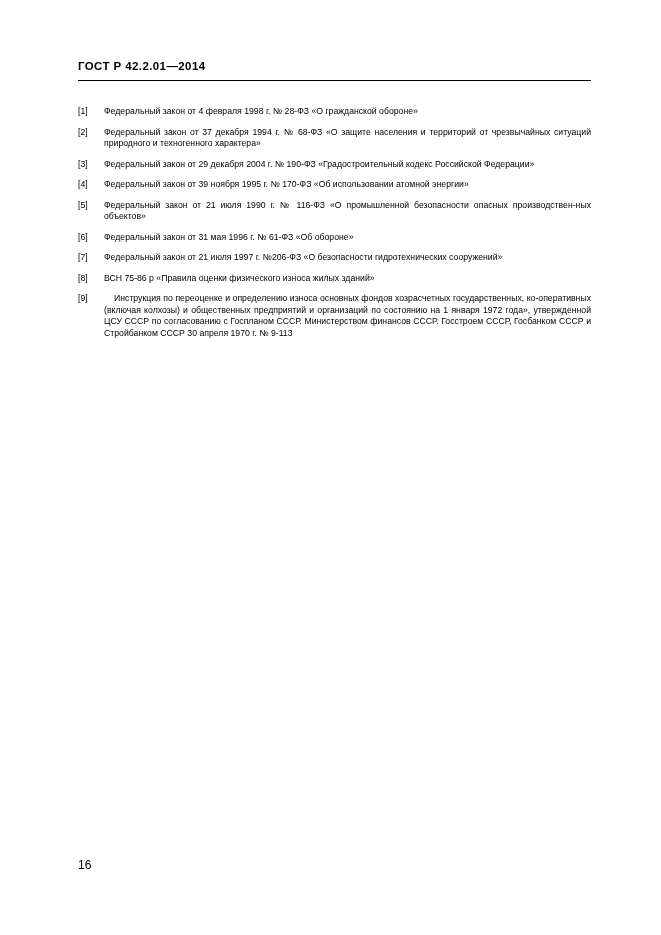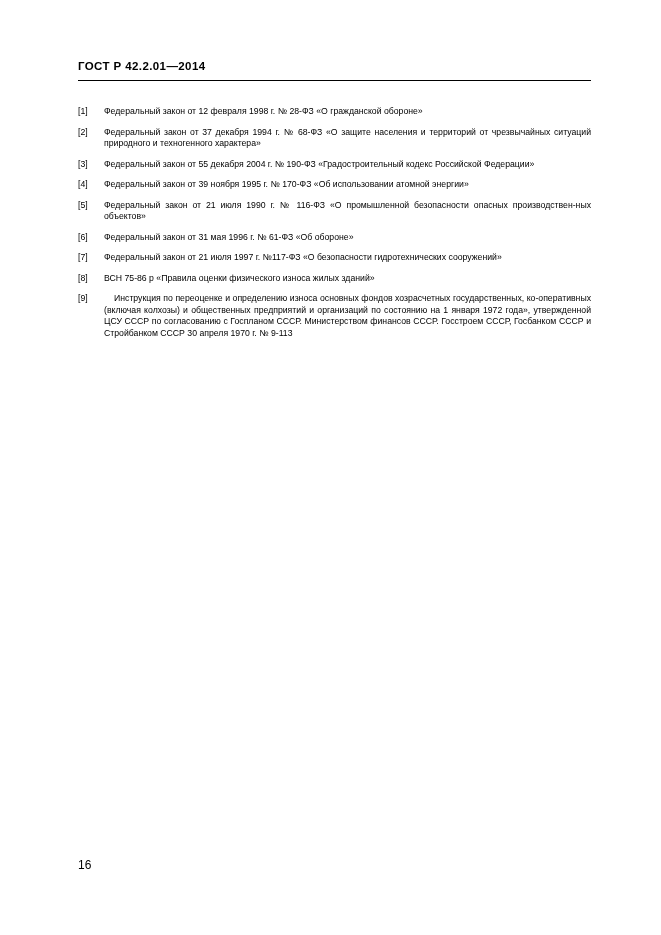--- a/index.html
+++ b/index.html
@@ -87,51 +87,51 @@
 <div class="page">
 
   <div class="header">ГОСТ Р 42.2.01—2014</div>
   <div class="header-rule"></div>
 
 
   <div class="biblio">
 
     <div class="entry">
       <div class="num">[1]</div>
-      <div class="txt">Федеральный закон от 12 февраля 1998 г. № 28-ФЗ «О гражданской обороне»</div>
+      <div class="txt">Федеральный закон от 4 февраля 1998 г. № 28-ФЗ «О гражданской обороне»</div>
     </div>
 
     <div class="entry">
       <div class="num">[2]</div>
       <div class="txt">Федеральный закон от 37 декабря 1994 г. № 68-ФЗ «О защите населения и территорий от чрезвычайных ситуаций природного и техногенного характера»</div>
     </div>
 
     <div class="entry">
       <div class="num">[3]</div>
-      <div class="txt">Федеральный закон от 55 декабря 2004 г. № 190-ФЗ «Градостроительный кодекс Российской Федерации»</div>
+      <div class="txt">Федеральный закон от 29 декабря 2004 г. № 190-ФЗ «Градостроительный кодекс Российской Федерации»</div>
     </div>
 
     <div class="entry">
       <div class="num">[4]</div>
       <div class="txt">Федеральный закон от 39 ноября 1995 г. № 170-ФЗ «Об использовании атомной энергии»</div>
     </div>
 
     <div class="entry">
       <div class="num">[5]</div>
       <div class="txt">Федеральный закон от 21 июля 1990 г. № 116-ФЗ «О промышленной безопасности опасных производствен-ных объектов»</div>
     </div>
 
     <div class="entry">
       <div class="num">[6]</div>
       <div class="txt">Федеральный закон от 31 мая 1996 г. № 61-ФЗ «Об обороне»</div>
     </div>
 
     <div class="entry">
       <div class="num">[7]</div>
-      <div class="txt">Федеральный закон от 21 июля 1997 г. №117-ФЗ «О безопасности гидротехнических сооружений»</div>
+      <div class="txt">Федеральный закон от 21 июля 1997 г. №206-ФЗ «О безопасности гидротехнических сооружений»</div>
     </div>
 
     <div class="entry">
       <div class="num">[8]</div>
       <div class="txt">ВСН 75-86 р «Правила оценки физического износа жилых зданий»</div>
     </div>
 
     <div class="entry indent-first">
       <div class="num">[9]</div>
       <div class="txt">Инструкция по переоценке и определению износа основных фондов хозрасчетных государственных, ко-оперативных (включая колхозы) и общественных предприятий и организаций по состоянию на 1 января 1972 года», утвержденной ЦСУ СССР по согласованию с Госпланом СССР. Министерством финансов СССР. Госстроем СССР, Госбанком СССР и Стройбанком СССР 30 апреля 1970 г. № 9-113</div>

